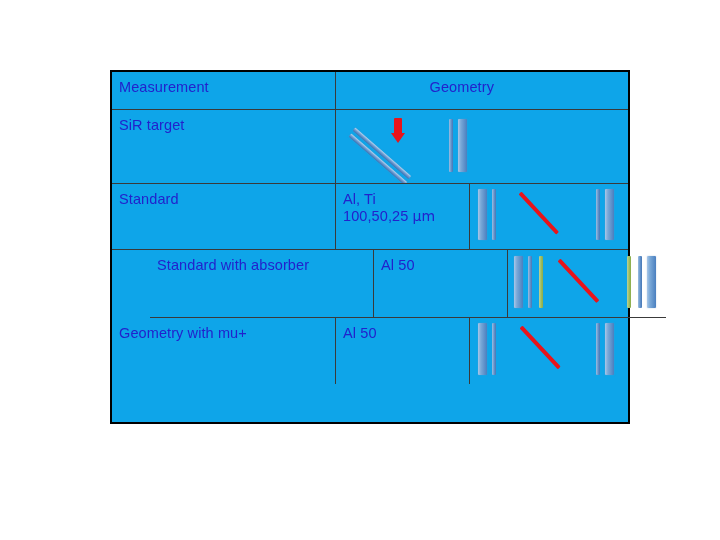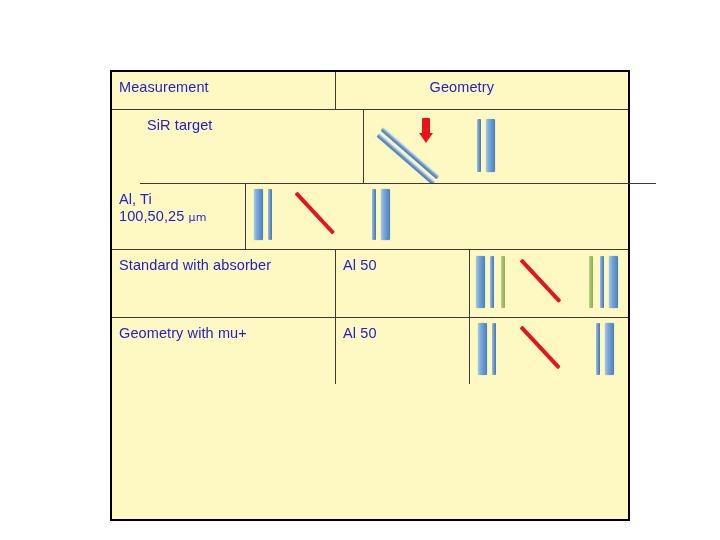--- a/index.html
+++ b/index.html
@@ -14,24 +14,24 @@
     overflow: hidden;
     font-family: "Liberation Sans", sans-serif;
   }
 
   
   #slide-table {
     position: absolute;
     left: 110px;
     top: 70px;
     width: 520px;
-    height: 451px;
+    height: 354px;
     border: 2px solid #000000;
     box-sizing: border-box;
-    background: #fef9c3;
+    background: #0ea5e9;
   }
   .trow {
     display: flex;
     box-sizing: border-box;
     width: 100%;
     border-bottom: 1px solid #3a3a3a;
   }
   .trow.last { border-bottom: none; }
 
   .tcell {
@@ -41,36 +41,36 @@
     border-right: 1px solid #3a3a3a;
     overflow: hidden;
   }
   .tcell.last { border-right: none; }
 
   .col-measure { width: 224px; flex: 0 0 224px; }
   .col-target  { width: 134px; flex: 0 0 134px; }
   .col-geom    { width: 158px; flex: 0 0 158px; text-align: right; }
 
   .row-h  { height: 38px; }
-  .row-1  { height: 74px; margin-left: 28px; }
+  .row-1  { height: 74px; }
   .row-2  { height: 74px; }
   .row-3  { height: 66px; }
-  .row-4  { height: 68px; }
+  .row-4  { height: 68px; margin-left: 38px; }
   .row-5  { height: 66px; }
 
   .celltext {
     color: #2222cc;
     font-size: 14.5px;
     line-height: 17px;
     letter-spacing: 0.1px;
     white-space: pre-line;
   }
   .celltext .mu {
     font-family: "DejaVu Sans", sans-serif;
-    font-size: 11px;
+    font-size: 14px;
   }
 
   
   .geom {
     position: absolute;
     left: 0;
     top: 0;
     width: 100%;
     height: 100%;
     pointer-events: none;
@@ -153,20 +153,23 @@
         </div>
 
         <div class="bar blue-thin" style="left:113px; top:9px; width:4px; height:53px;"></div>
         <div class="bar blue-thick" style="left:122px; top:9px; width:9px; height:53px;"></div>
       </div>
     </div>
   </div>
 
 
   <div class="trow row-3">
+    <div class="tcell col-measure">
+      <div class="celltext">Standard</div>
+    </div>
     <div class="tcell col-target">
       <div class="celltext"><span>Al, Ti</span><br><span>100,50,25 </span><span class="mu">μm</span></div>
     </div>
     <div class="tcell col-geom last">
       <div class="geom">
         <div class="bar blue-thick" style="left:8px; top:5px; width:9px; height:51px;"></div>
         <div class="bar blue-thin" style="left:22px; top:5px; width:4px; height:51px;"></div>
         <div class="diag red-line" style="left:50px; top:7px; width:55px; height:4px; transform: rotate(47deg);"></div>
         <div class="bar blue-thin" style="left:126px; top:5px; width:4px; height:51px;"></div>
         <div class="bar blue-thick" style="left:135px; top:5px; width:9px; height:51px;"></div>

